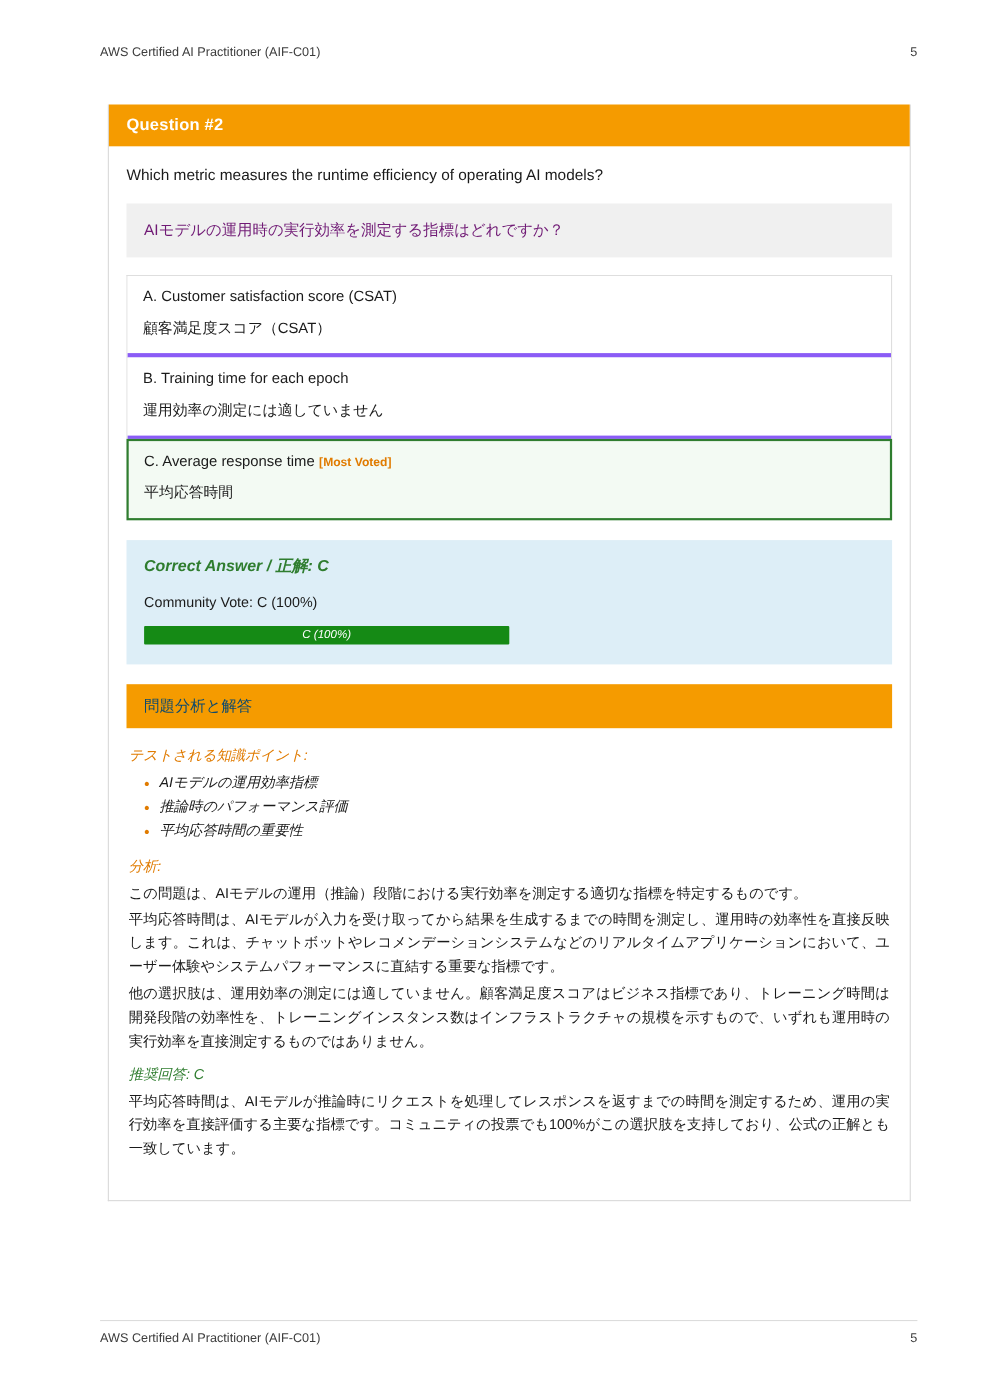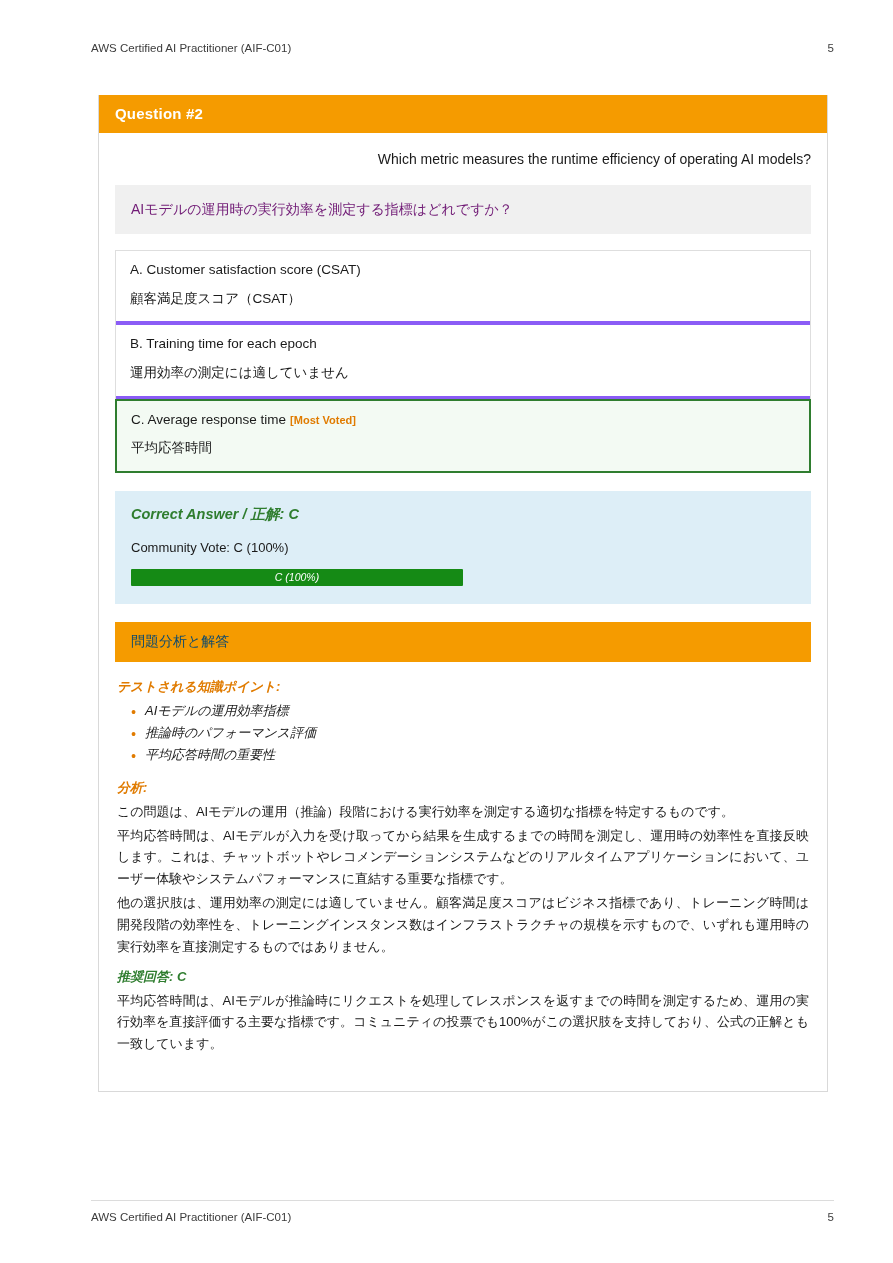--- a/index.html
+++ b/index.html
@@ -73,21 +73,20 @@
 
   .q-body {
     padding: 14px 16px 16px 16px;
   }
 
   .q-text-en {
     font-size: 14px;
     color: #1a1a1a;
     line-height: 1.45;
     margin: 2px 0 16px 0;
-    text-align: right;
   }
 
   .q-text-ja {
     background: #f0f0f0;
     font-size: 14px;
     color: #701a75;
     padding: 14px 16px;
     margin: 0 0 16px 0;
     line-height: 1.5;
   }
@@ -170,21 +169,20 @@
     margin-top: 18px;
   }
   .analysis-body {
     padding: 12px 2px 18px 2px;
   }
   .sec-label {
     color: #e07b00;
     font-size: 13px;
     font-style: italic;
     margin: 4px 0 4px 0;
-    font-weight: bold;
   }
   .sec-label.green {
     color: #2f7d2f;
     font-style: italic;
   }
   ul.points {
     margin: 4px 0 12px 0;
     padding-left: 28px;
   }
   ul.points li {

